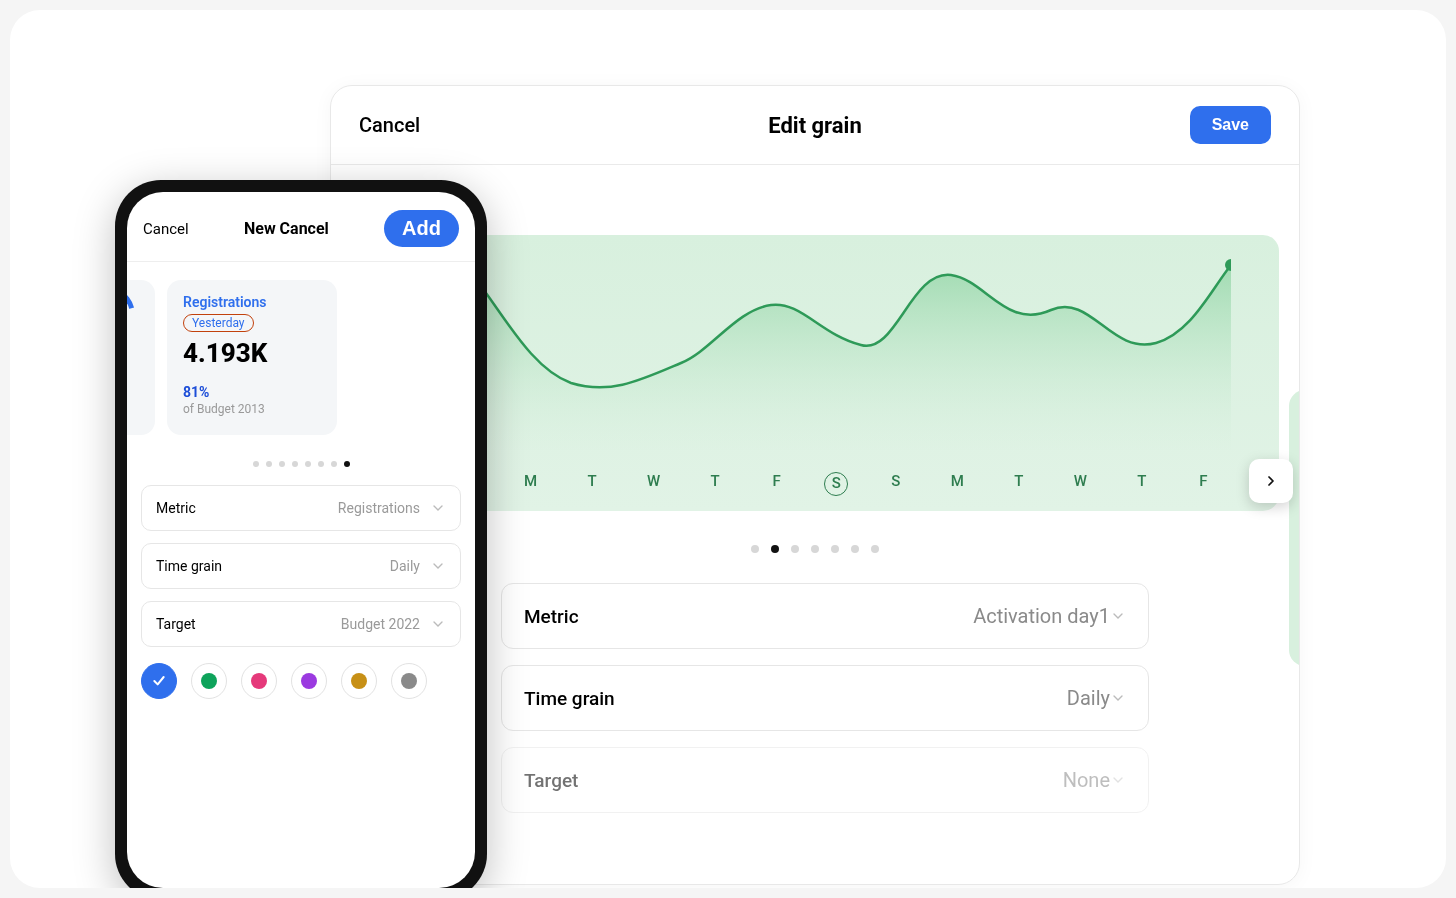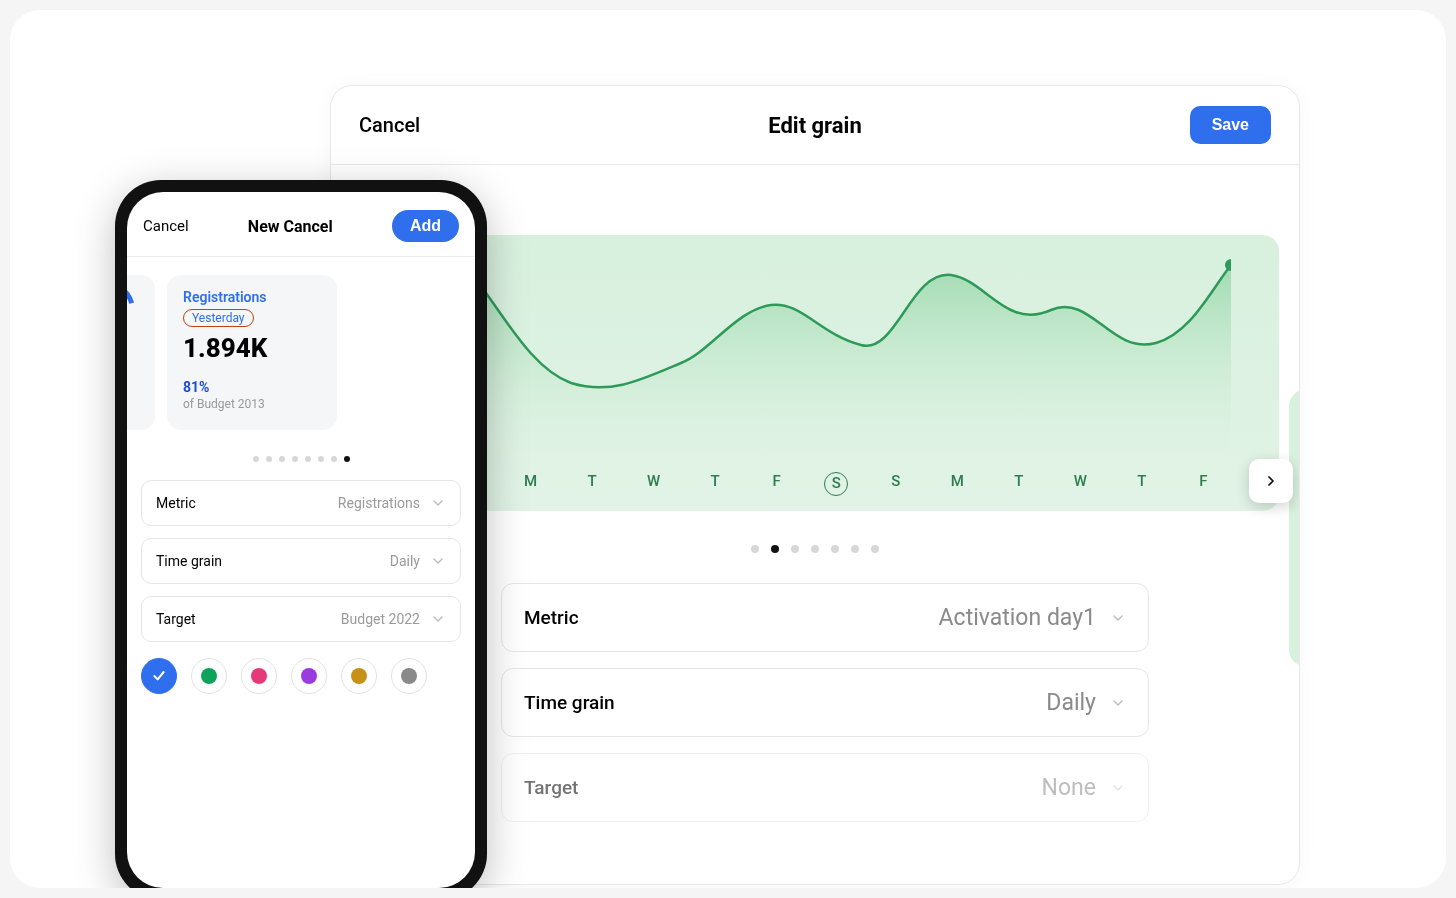--- a/index.html
+++ b/index.html
@@ -39,21 +39,21 @@
   padding: 20px 28px;
   border-bottom: 1px solid #eaeaea;
 }
 .desktop-header .cancel { font-size: 20px; font-weight: 500; cursor: pointer; }
 .desktop-header .title { font-size: 22px; font-weight: 700; position: absolute; left: 50%; transform: translateX(-50%); }
 .btn-primary {
   background: #2f6fed; color: #fff; border: none;
   font-size: 16px; font-weight: 700; padding: 10px 22px;
   border-radius: 10px; cursor: pointer;
 }
-.btn-primary.pill { border-radius: 999px; padding: 7px 18px; font-size: 16px; }
+.btn-primary.pill { border-radius: 999px; padding: 7px 18px; font-size: 20px; }
 
 .desktop-body { position: relative; padding-top: 70px; }
 
 .chart-card {
   position: relative;
   margin: 0 20px 0 0;
   margin-left: -15px;
   background: #d8f1de;
   background: linear-gradient(180deg, #d8f0de 0%, #e1f3e6 100%);
   border-radius: 16px;
@@ -98,21 +98,21 @@
 .pager-dots .dot { width: 8px; height: 8px; border-radius: 50%; background: #d7d7d7; cursor: pointer; }
 .pager-dots .dot.active { background: #111; }
 
 .form-rows { padding: 0 150px 0 170px; display: flex; flex-direction: column; gap: 16px; }
 .form-row {
   display: flex; align-items: center; justify-content: space-between;
   border: 1px solid #e6e6e6; border-radius: 12px;
   padding: 20px 22px; background: #fff;
 }
 .form-row .label { font-size: 19px; font-weight: 500; }
-.form-row .value { font-size: 23px; color: #8a8a8a; display: flex; align-items: center; gap: 14px; }
+.form-row .value { font-size: 20px; color: #8a8a8a; display: flex; align-items: center; }
 .form-row.disabled { opacity: 0.55; }
 .chev { width: 16px; height: 16px; }
 
 
 .phone {
   position: absolute; top: 170px; left: 105px;
   width: 372px; height: 720px;
   background: #111; border-radius: 46px; padding: 12px;
   box-shadow: 0 10px 40px rgba(0,0,0,0.25);
   z-index: 5;
@@ -292,21 +292,21 @@
       </div>
 
       <div class="widget-scroll">
         <div class="wcard partial">
           <div class="ring"></div>
 
         </div>
         <div class="wcard main">
           <div class="mtitle">Registrations</div>
           <div class="pill-chip">Yesterday</div>
-          <div class="mval">1.894K</div>
+          <div class="mval">4.193K</div>
           <div class="pct">81%</div>
           <div class="pctsub">of Budget 2013</div>
         </div>
       </div>
 
       <div class="phone-dots" id="phone-dots">
           <div class="dot"></div>
           <div class="dot"></div>
           <div class="dot"></div>
           <div class="dot"></div>

